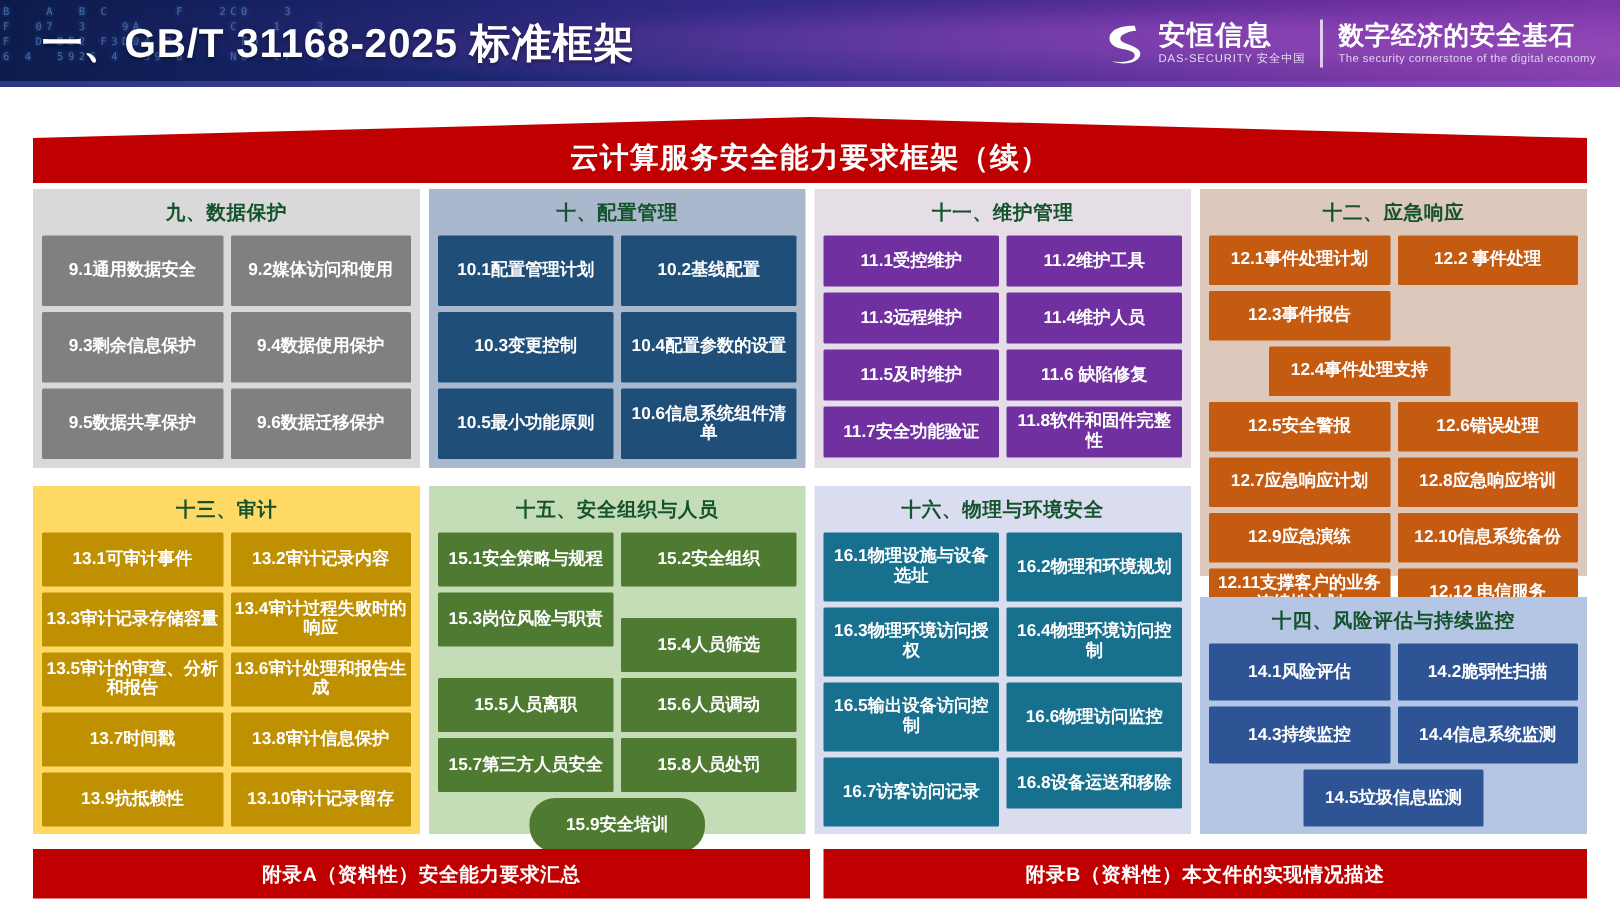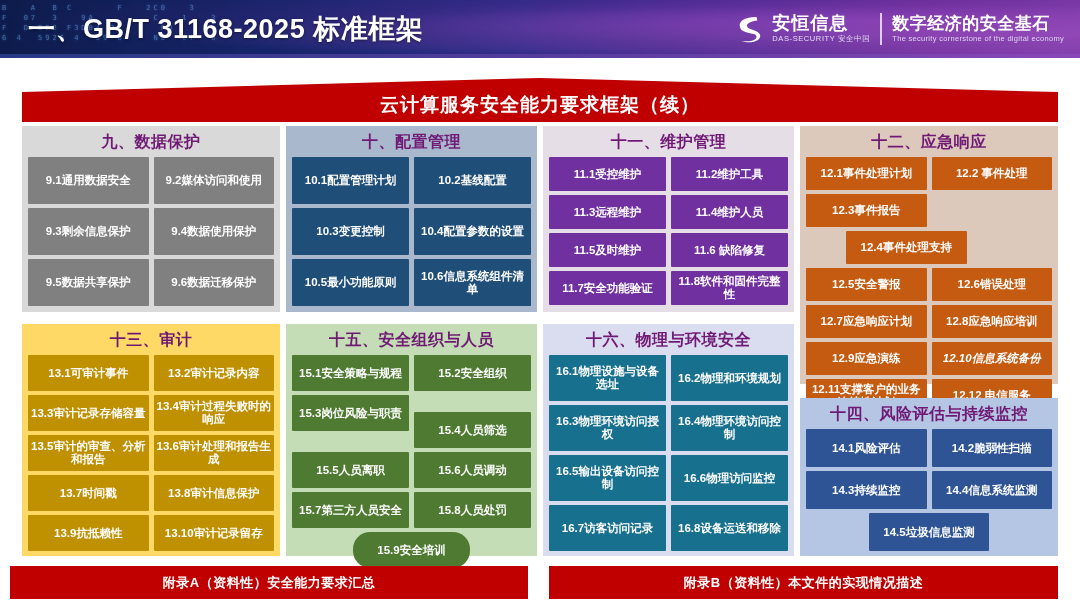--- a/index.html
+++ b/index.html
@@ -53,22 +53,22 @@
     clip-path: polygon(0% 32%, 50% 0%, 100% 32%, 100% 100%, 0% 100%);
   }
   #banner-text {
     position: absolute; left: 0; top: 14px; width: 1080px; text-align: center;
     font-size: 19px; font-weight: bold; color: #ffffff; letter-spacing: 1px;
   }
 
   
   .panel { position: absolute; padding: 5px 6px 7px; }
   .panel-title {
-    text-align: center; font-weight: bold; color: #701a75;
-    font-size: 16px; line-height: 22px; margin-bottom: 4px; letter-spacing: .5px;
+    text-align: center; font-weight: bold; color: #14532d;
+    font-size: 13px; line-height: 22px; margin-bottom: 4px; letter-spacing: .5px;
   }
   .grid { display: flex; flex-wrap: wrap; gap: 4px 5px; }
   .cell {
     display: flex; align-items: center; justify-content: center; text-align: center;
     color: #ffffff; font-weight: bold; font-size: 11.5px; line-height: 13px;
     padding: 2px 3px; border-radius: 1px;
   }
   .w1 { width: calc(50% - 2.5px); }
   .w-center { margin: 0 auto; }
 
@@ -171,21 +171,21 @@
       <div class="grid">
         <div class="cell c-tan w1" style="height: 33px;">12.1事件处理计划</div>
         <div class="cell c-tan w1" style="height: 33px;">12.2 事件处理</div>
         <div class="cell c-tan w1" style="height: 33px;">12.3事件报告</div>
         <div class="cell c-tan w1" style="height: 33px; margin-left: 40px;">12.4事件处理支持</div>
         <div class="cell c-tan w1" style="height: 33px;">12.5安全警报</div>
         <div class="cell c-tan w1" style="height: 33px;">12.6错误处理</div>
         <div class="cell c-tan w1" style="height: 33px;">12.7应急响应计划</div>
         <div class="cell c-tan w1" style="height: 33px;">12.8应急响应培训</div>
         <div class="cell c-tan w1" style="height: 33px;">12.9应急演练</div>
-        <div class="cell c-tan w1" style="height: 33px; font-style: italic;">12.10信息系统备份</div>
+        <div class="cell c-tan w1" style="height: 33px;">12.10信息系统备份</div>
         <div class="cell c-tan w1" style="height: 33px;">12.11支撑客户的业务连续性计划</div>
         <div class="cell c-tan w1" style="height: 33px;">12.12 电信服务</div>
       </div>
     </div>
   <div class="panel p-gold" id="panel-4" style="left:22px;  top:324px; width:258px; height:232px;">
       <div class="panel-title">十三、审计</div>
       <div class="grid">
         <div class="cell c-gold w1" style="height: 36px;">13.1可审计事件</div>
         <div class="cell c-gold w1" style="height: 36px;">13.2审计记录内容</div>
         <div class="cell c-gold w1" style="height: 36px;">13.3审计记录存储容量</div>
@@ -215,30 +215,30 @@
   <div class="panel p-lav" id="panel-6" style="left:543px; top:324px; width:251px; height:232px;">
       <div class="panel-title">十六、物理与环境安全</div>
       <div class="grid">
         <div class="cell c-lav w1" style="height: 46px;">16.1物理设施与设备选址</div>
         <div class="cell c-lav w1" style="height: 46px;">16.2物理和环境规划</div>
         <div class="cell c-lav w1" style="height: 46px;">16.3物理环境访问授权</div>
         <div class="cell c-lav w1" style="height: 46px;">16.4物理环境访问控制</div>
         <div class="cell c-lav w1" style="height: 46px;">16.5输出设备访问控制</div>
         <div class="cell c-lav w1" style="height: 46px;">16.6物理访问监控</div>
         <div class="cell c-lav w1" style="height: 46px;">16.7访客访问记录</div>
-        <div class="cell c-lav w1" style="height: 46px;">16.8设备运送和移除</div>
+        <div class="cell c-lav w1" style="height: 34px;">16.8设备运送和移除</div>
       </div>
     </div>
   <div class="panel p-blue" id="panel-7" style="left:800px; top:398px; width:258px; height:158px;">
       <div class="panel-title">十四、风险评估与持续监控</div>
       <div class="grid">
         <div class="cell c-blue w1" style="height: 38px;">14.1风险评估</div>
         <div class="cell c-blue w1" style="height: 38px;">14.2脆弱性扫描</div>
         <div class="cell c-blue w1" style="height: 38px;">14.3持续监控</div>
         <div class="cell c-blue w1" style="height: 38px;">14.4信息系统监测</div>
         <div class="cell c-blue w1 w-center" style="height: 38px;">14.5垃圾信息监测</div>
       </div>
     </div>
 
-  <div class="footer-bar" style="left:10px; top:566px; width:518px;">附录A（资料性）安全能力要求汇总</div>
+  <div class="footer-bar" style="left:22px; top:566px; width:518px;">附录A（资料性）安全能力要求汇总</div>
   <div class="footer-bar" style="left:549px; top:566px; width:509px;">附录B（资料性）本文件的实现情况描述</div>
 
 </div>
 
 </body></html>

